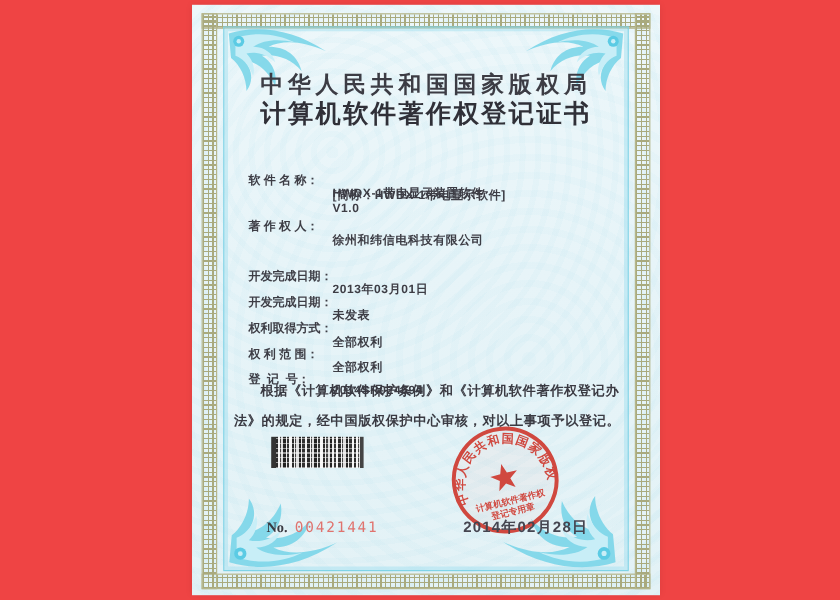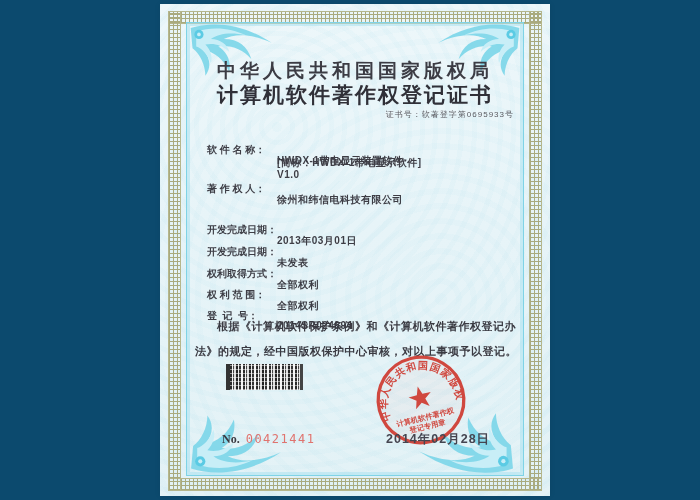--- a/index.html
+++ b/index.html
@@ -1,16 +1,16 @@
 <!DOCTYPE html>
 <html><head>
 <meta charset="utf-8">
 <style>
   html,body{margin:0;padding:0;background:#ffffff;}
-  .stage{position:relative;width:700px;height:500px;background:#0c4a6e;overflow:hidden;
+  .stage{position:relative;width:700px;height:500px;background:#ef4444;overflow:hidden;
          font-family:"Liberation Sans",sans-serif;}
   .paper{position:absolute;left:160px;top:4px;width:390px;height:492px;
          background:linear-gradient(180deg,#edf7fa 0%,#e7f4f8 45%,#e3f2f6 100%);
          box-shadow:0 0 6px rgba(0,0,0,.08);}
   .paper .wm{position:absolute;inset:0;pointer-events:none;
          background:
           repeating-radial-gradient(circle at 30% 25%,rgba(140,210,228,.06) 0 5px,transparent 5px 13px),
           repeating-radial-gradient(circle at 72% 60%,rgba(140,210,228,.05) 0 6px,transparent 6px 15px);}
   
   .gk{position:absolute;border:1px solid #b5b68c;
@@ -86,21 +86,20 @@
       </svg>
     <svg class="fl bl" viewBox="0 0 100 62">
         <use href="#flourish"></use>
       </svg>
     <svg class="fl br" viewBox="0 0 100 62">
         <use href="#flourish"></use>
       </svg>
 
     <div class="authority">中华人民共和国国家版权局</div>
     <div class="certtitle">计算机软件著作权登记证书</div>
-    <div class="certno"><span>证书号：</span><span>软著登字第0695933号</span></div>
 
     <div class="row" style="top:128px">
       <span class="lbl">软 件 名 称：</span>
       <span class="val">HWDX-1带电显示装置软件</span>
     </div>
     <div class="row" style="top:141px">
       <span class="val">[简称：HWDX-1带电显示软件]</span>
     </div>
     <div class="row" style="top:154px">
       <span class="val">V1.0</span>

